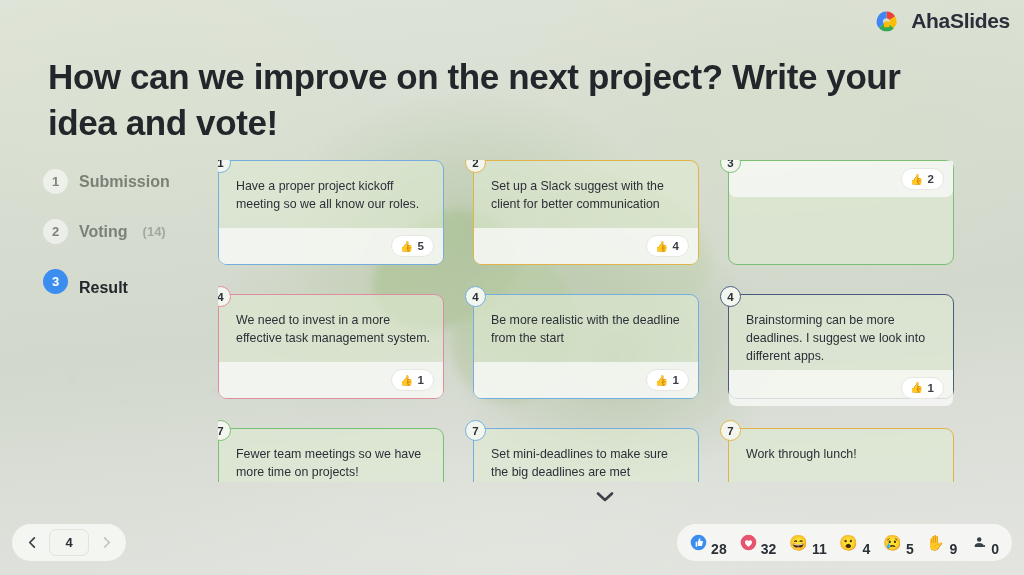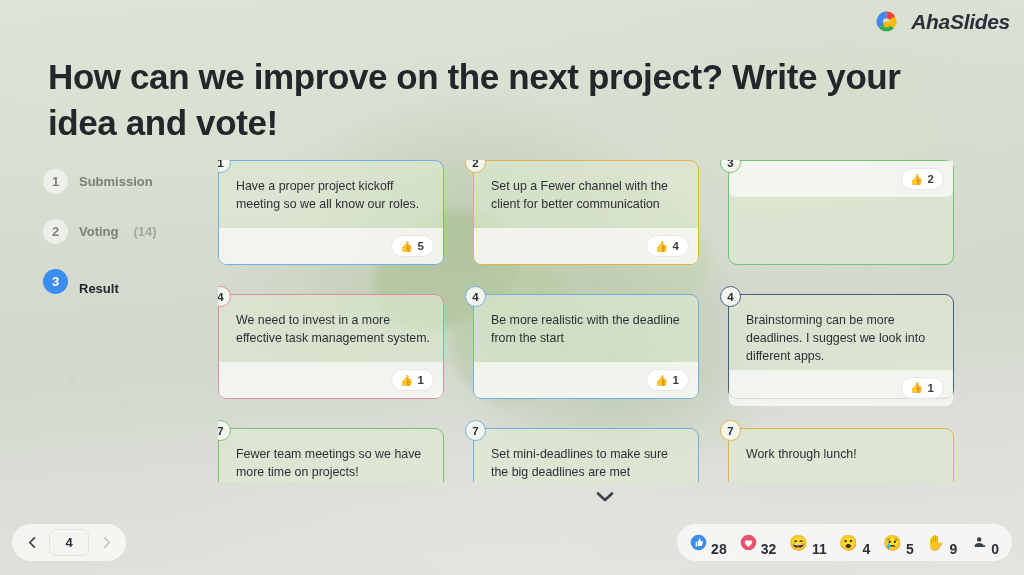--- a/index.html
+++ b/index.html
@@ -70,23 +70,22 @@
     border-radius: 50% 50% 60% 40% / 55% 45% 55% 45%;
     transform: rotate(30deg);
     filter: blur(6px);
   }
 
   
   #logo {
     position: absolute;
     right: 14px; top: 9px;
     display: flex;
-    align-items: flex-end;
+    align-items: flex-start;
     gap: 12px;
-    font-style: italic;
   }
   #logo .mark { width: 25px; height: 25px; display: block; }
   #logo .word {
     font-size: 21px;
     font-weight: 700;
     color: #2a2f3a;
     letter-spacing: -0.3px;
   }
 
   
@@ -126,21 +125,21 @@
     font-weight: 600;
     display: flex;
     align-items: center;
     justify-content: center;
   }
   .step.active .step-num {
     background: #3c8df0;
     color: #fff;
   }
   .step-label {
-    font-size: 13px;
+    font-size: 16px;
     color: #7b8177;
     font-weight: 600;
   }
   .step.active .step-label { color: #23262b; font-weight: 700; margin-top: 13px; }
   .step-count {
     font-size: 13px;
     color: #a2a89c;
     font-weight: 600;
     margin-left: 4px;
     text-align: center;
@@ -353,21 +352,21 @@
         <div class="card-body">Have a proper project kickoff meeting so we all know our roles.</div>
         <div class="card-foot">
           <div class="vote-pill">
             <span class="tu">👍</span>
             <span>5</span>
           </div>
         </div>
       </div>
       <div class="card h2 c-yellow">
         <div class="rank">2</div>
-        <div class="card-body">Set up a Fewer channel with the client for better communication</div>
+        <div class="card-body">Set up a Slack suggest with the client for better communication</div>
         <div class="card-foot">
           <div class="vote-pill">
             <span class="tu">👍</span>
             <span>4</span>
           </div>
         </div>
       </div>
       <div class="card h2 c-green">
         <div class="rank">3</div>
         <div class="card-foot">

